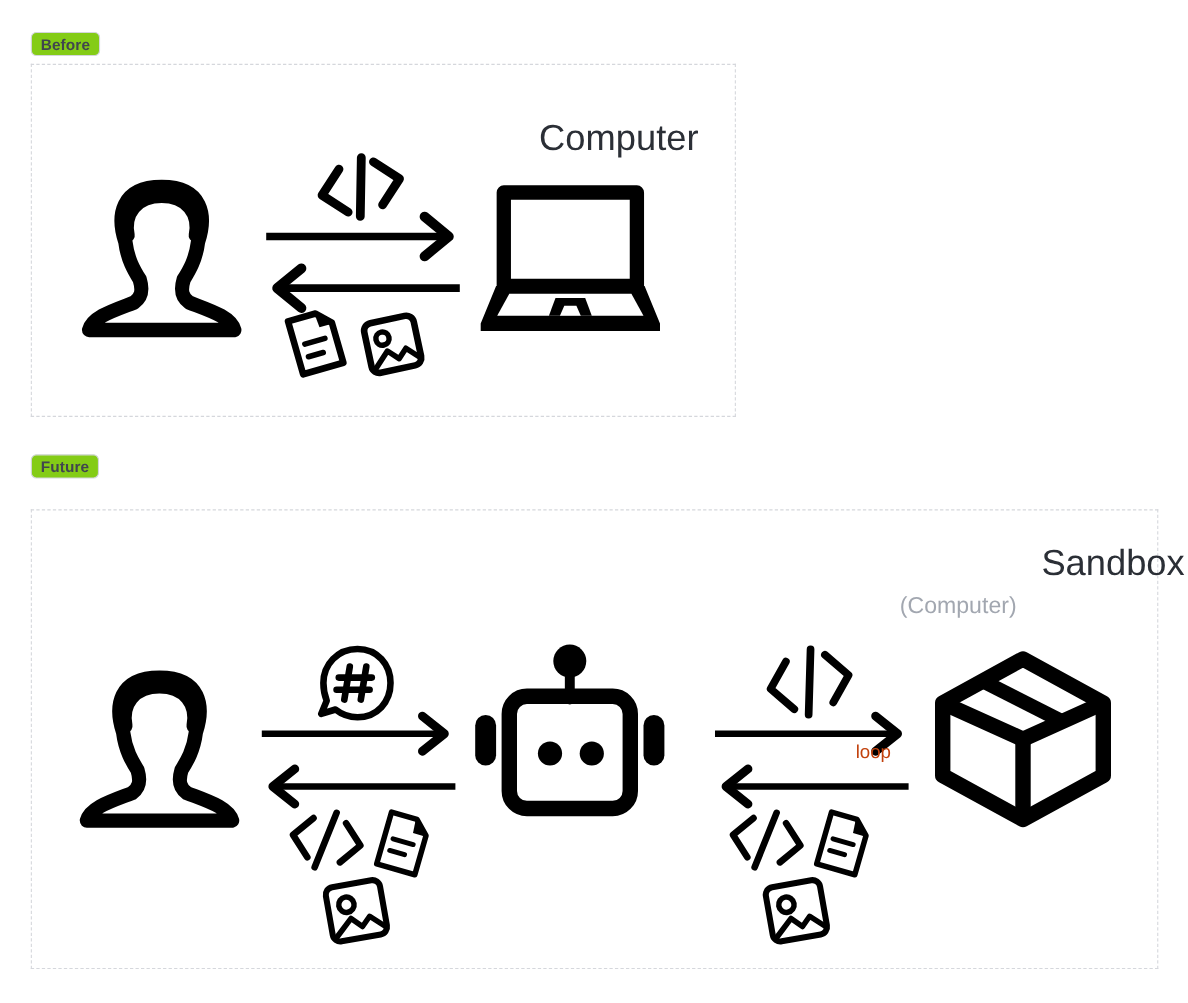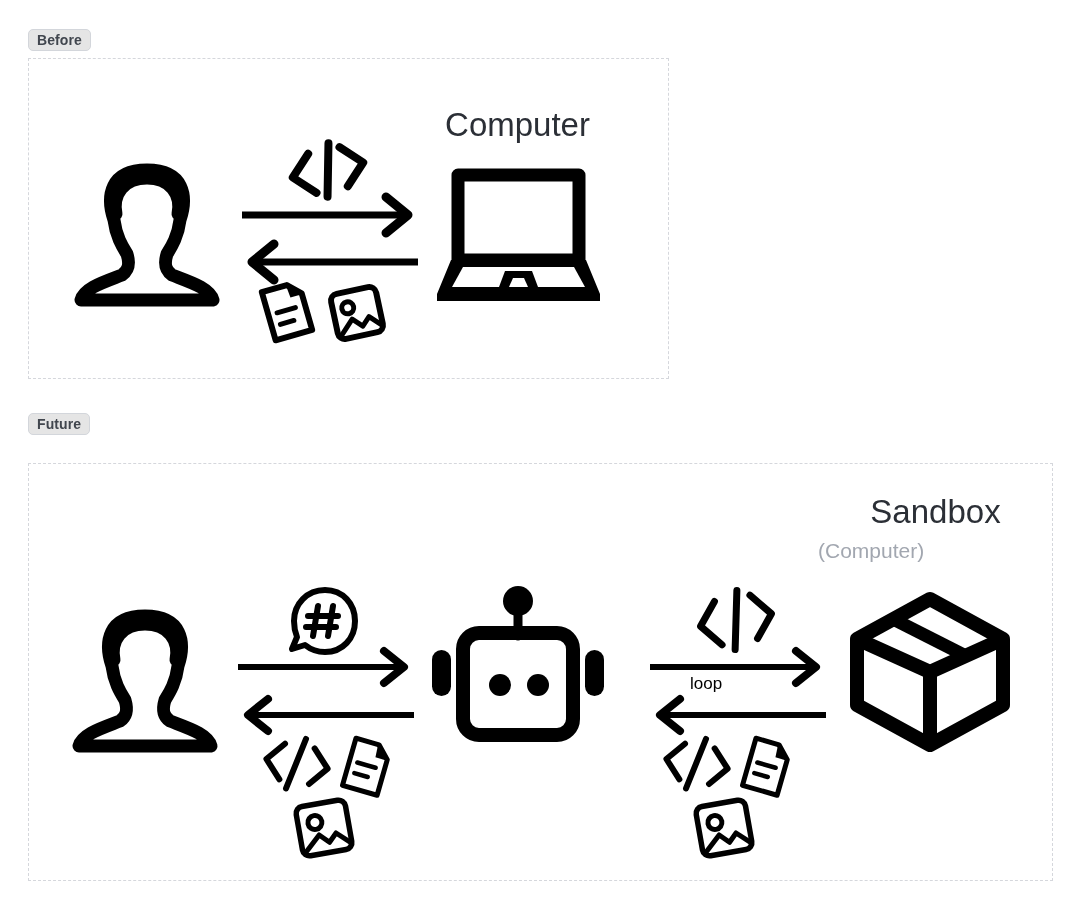--- a/index.html
+++ b/index.html
@@ -22,21 +22,21 @@
 
   
   .chip {
     position: absolute;
     display: inline-flex;
     align-items: center;
     justify-content: center;
     height: 22px;
     padding: 0 8px 1px 8px;
     box-sizing: border-box;
-    background: #e5e5e5;
+    background: #84cc16;
     border: 1px solid #d3d6db;
     border-radius: 5px;
     color: #41464e;
     font-size: 14px;
     font-weight: bold;
     letter-spacing: 0.1px;
     line-height: 1;
     white-space: nowrap;
   }
   #chip-before { left: 28px; top: 29px; }
@@ -57,43 +57,43 @@
     position: absolute;
   }
 
   
   .title {
     position: absolute;
     color: #2b2f36;
     font-size: 33px;
     line-height: 1;
     white-space: nowrap;
-    text-align: center;
+    text-align: right;
   }
   .subtitle {
     position: absolute;
     color: #a2a7b0;
     font-size: 21px;
     line-height: 1;
     white-space: nowrap;
     text-align: left;
   }
   #title-computer { left: 400px; top: 108px; width: 235px; }
   #title-agent    { left: 400px; top: 505px; width: 235px; }
-  #title-sandbox  { left: 818px; top: 495px; width: 235px; }
+  #title-sandbox  { left: 842px; top: 495px; width: 235px; }
   #sub-sandbox    { left: 818px; top: 540px; width: 235px; }
 
   
   #label-loop {
     position: absolute;
     left: 690px;
     top: 675px;
     width: 120px;
-    text-align: left;
-    color: #000000;
+    text-align: right;
+    color: #c2410c;
     font-size: 17px;
     line-height: 1;
     white-space: nowrap;
   }
 
   svg { display: block; overflow: visible; }
   .ink { fill: #000000; }
   .strokeink { stroke: #000000; fill: none; }
 </style>
 </head>

